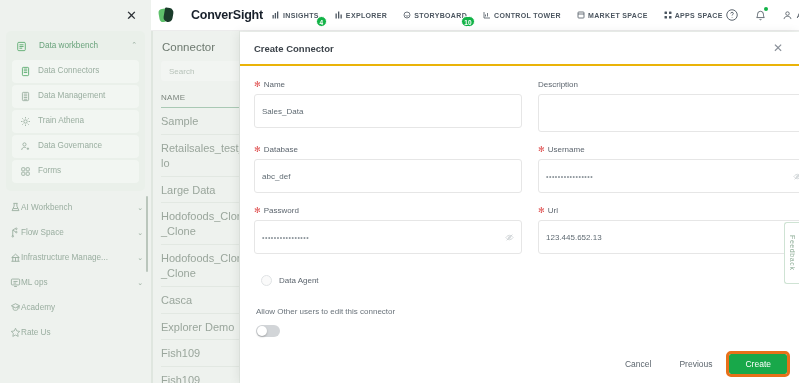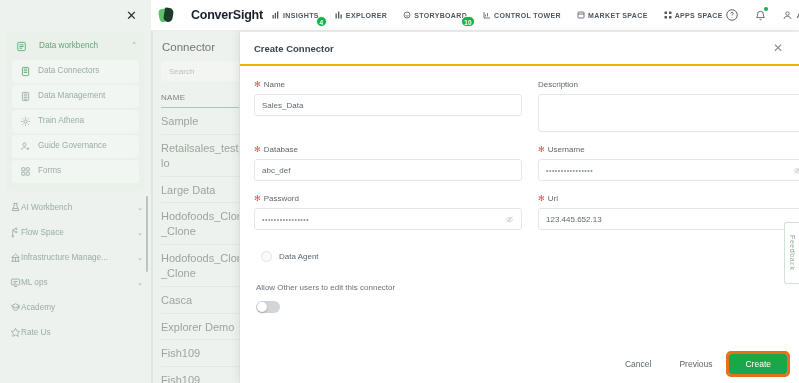--- a/index.html
+++ b/index.html
@@ -113,21 +113,21 @@
   }
   .modal-title { font-size: 9.5px; color: #3c434a; font-weight: 600; }
   .modal-close { margin-left: auto; font-size: 12px; color: #8a9099; cursor:pointer; line-height:1;}
   .modal-body { flex: 1; padding: 14px 22px 0 14px; position: relative; }
 
   .grid { display: grid; grid-template-columns: 268px 272px; column-gap: 16px; }
   .field { margin-bottom: 13px; }
   .flabel { font-size: 8px; color: #5c656e; margin-bottom: 5px; display:flex; align-items:center; gap:3px;}
   .req { color: #e05252; font-size: 8px; line-height: 1; }
   .inp {
-    height: 22px; border: 1px solid #e6e6e6; border-radius: 3px;
+    height: 34px; border: 1px solid #e6e6e6; border-radius: 3px;
     display: flex; align-items: center; padding: 0 7px;
     font-size: 8px; color: #5f6a72; background: #fff; cursor: text;
   }
   .inp .eye { margin-left: auto; color: #bcc2c7; display:inline-flex; cursor:pointer;}
   .dots { letter-spacing: 0.5px; font-size: 7px; color: #8e969c; }
   .ta {
     height: 38px; border: 1px solid #e6e6e6; border-radius: 3px; background:#fff;
     position: relative; cursor: text;
   }
   .checkrow { display:flex; align-items:center; gap:7px; margin: 8px 0 0 7px; }
@@ -222,21 +222,21 @@
       </div>
 
       <div class="sb-sub">
         <span class="sb-icon">
           <svg width="11" height="11" viewBox="0 0 16 16" fill="none" stroke="currentColor" stroke-width="1.3">
             <circle cx="6.5" cy="5" r="2.3"></circle>
               <path d="M2.5 13c0-2.3 1.8-3.8 4-3.8 1 0 1.9.3 2.6.8"></path>
               <path d="M11.5 9.5v3.5M9.8 11.2h3.4"></path>
           </svg>
         </span>
-        <span>Guide Governance</span>
+        <span>Data Governance</span>
       </div>
 
       <div class="sb-sub">
         <span class="sb-icon">
           <svg width="11" height="11" viewBox="0 0 16 16" fill="none" stroke="currentColor" stroke-width="1.3">
             <rect x="2.5" y="2.5" width="4.5" height="4.5" rx="0.8"></rect>
               <rect x="9" y="2.5" width="4.5" height="4.5" rx="0.8"></rect>
             <rect x="2.5" y="9" width="4.5" height="4.5" rx="0.8"></rect>
               <rect x="9" y="9" width="4.5" height="4.5" rx="0.8"></rect>
           </svg>

